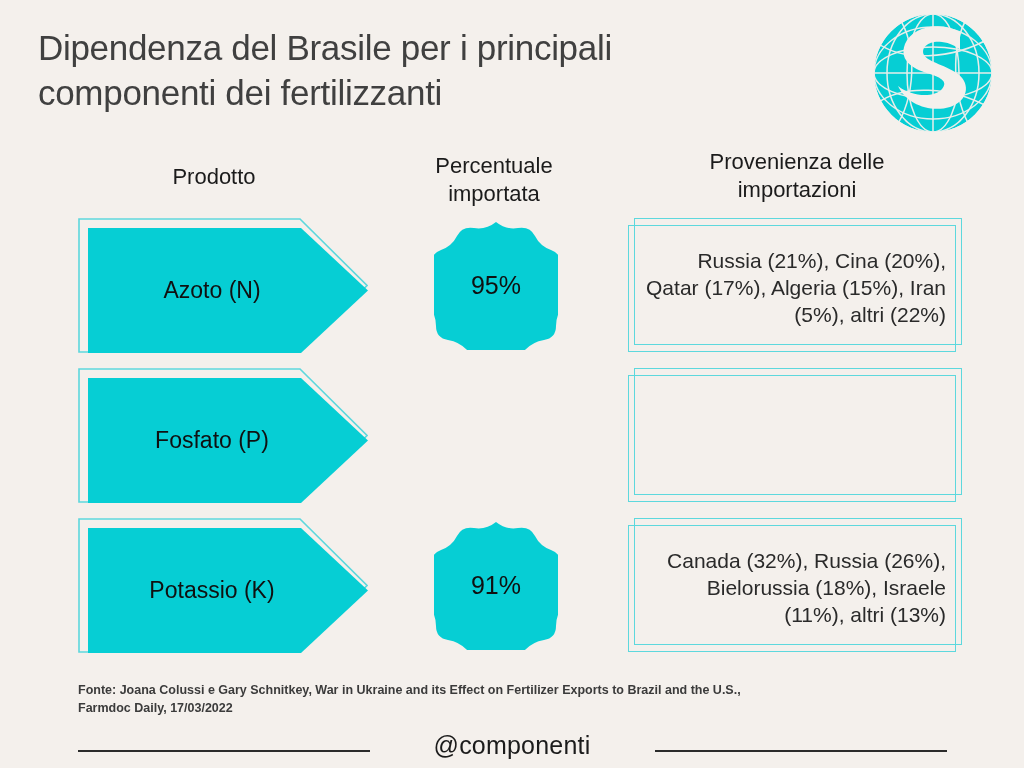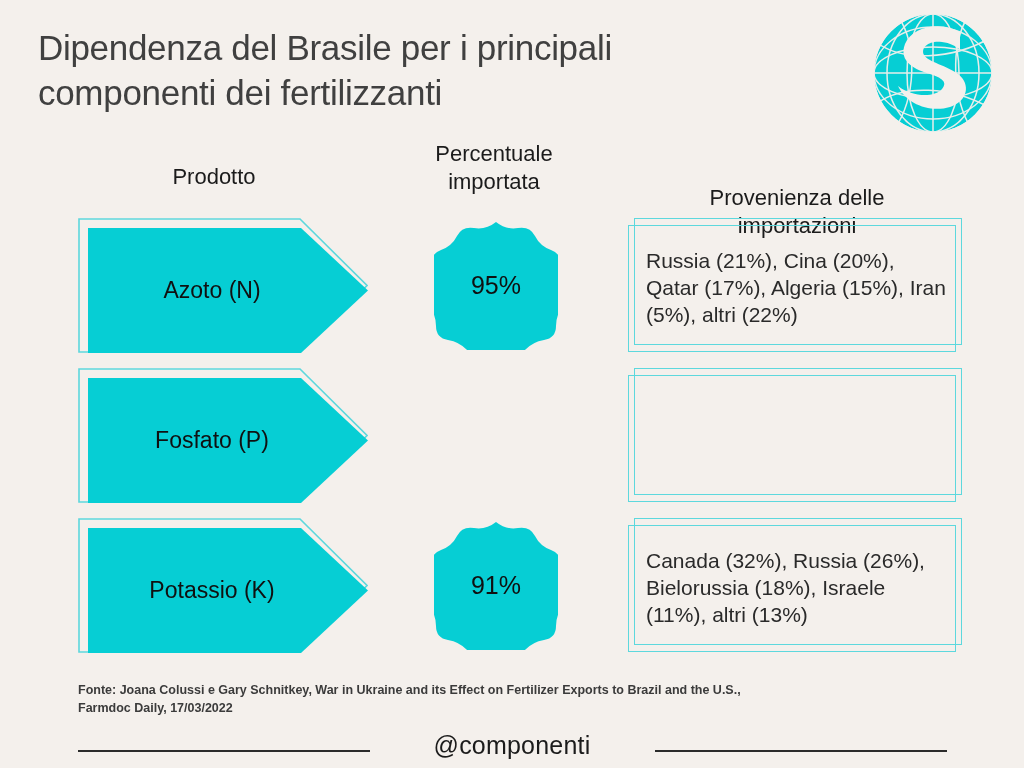--- a/index.html
+++ b/index.html
@@ -42,22 +42,22 @@
   
   .col-head {
     position: absolute;
     text-align: center;
     font-size: 22px;
     line-height: 1.27;
     color: #1b1b1b;
     white-space: pre-line;
   }
   .col-head.c1 { left: 78px;  top: 163px; width: 272px; }
-  .col-head.c2 { left: 388px; top: 140px; width: 212px; }
-  .col-head.c3 { left: 632px; top: 148px; width: 330px; margin-top: 36px; }
+  .col-head.c2 { left: 388px; top: 152px; width: 212px; }
+  .col-head.c3 { left: 632px; top: 148px; width: 330px; }
 
   
   .row { position: absolute; left: 0; width: 1024px; height: 135px; }
   .row.r0 { top: 218px; }
   .row.r1 { top: 368px; }
   .row.r2 { top: 518px; }
 
   
   .arrow-wrap {
     position: absolute;
@@ -137,21 +137,21 @@
     border: 1.4px solid #5dd8dd;
     box-sizing: border-box;
   }
   .origin-text {
     position: absolute;
     left: 12px; top: 7px;
     width: 312px; height: 127px;
     display: flex;
     align-items: center;
     justify-content: center;
-    text-align: left;
+    text-align: right;
     font-size: 21px;
     line-height: 1.28;
     color: #2a2a2a;
     padding: 0 6px;
     box-sizing: border-box;
   }
 
   
   .source {
     position: absolute;

